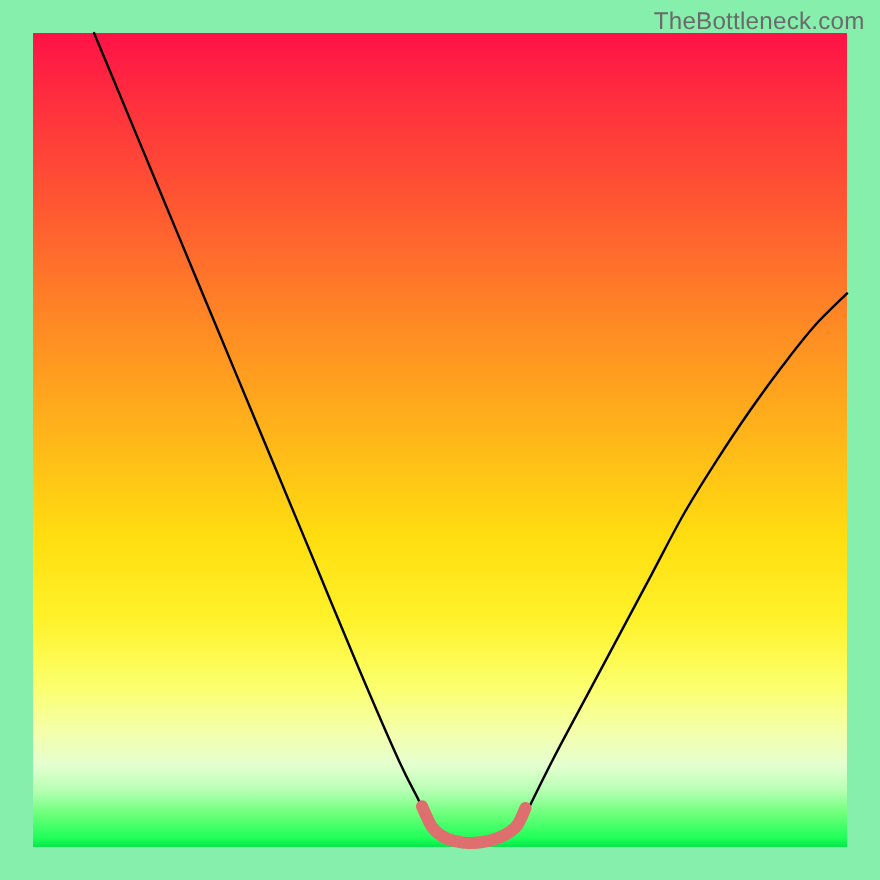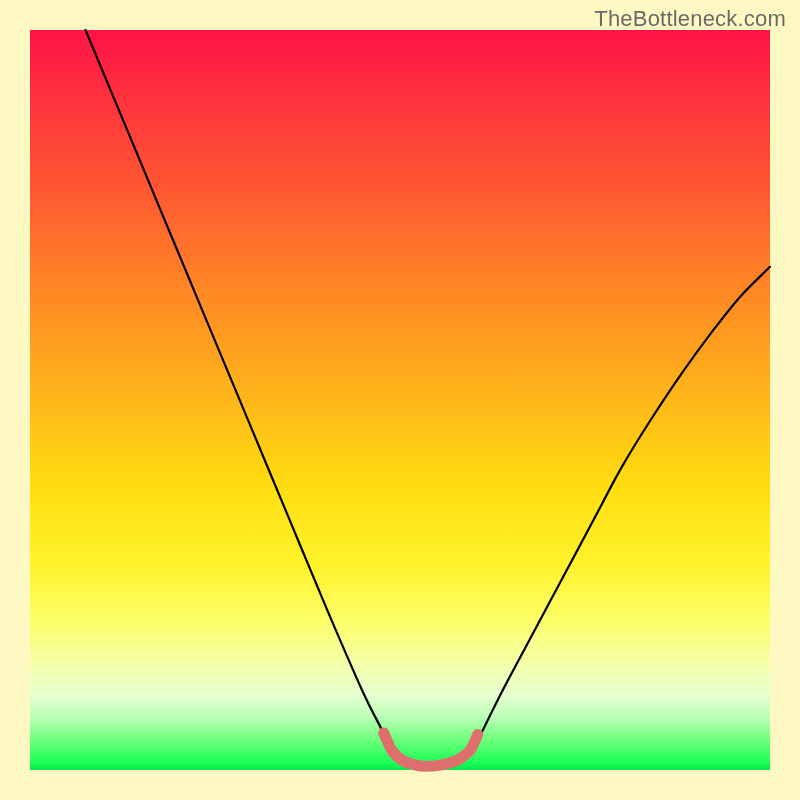--- a/index.html
+++ b/index.html
@@ -8,21 +8,21 @@
     width: 800px;
     height: 800px;
     overflow: hidden;
     background: #000;
     font-family: Arial, Helvetica, sans-serif;
   }
   .frame {
     position: relative;
     width: 800px;
     height: 800px;
-    background: #fef9c3;
+    background: #86efac;
   }
   .plot-area {
     position: absolute;
     left: 30px;
     top: 30px;
     width: 740px;
     height: 740px;
     
     background: linear-gradient(
       to bottom,

